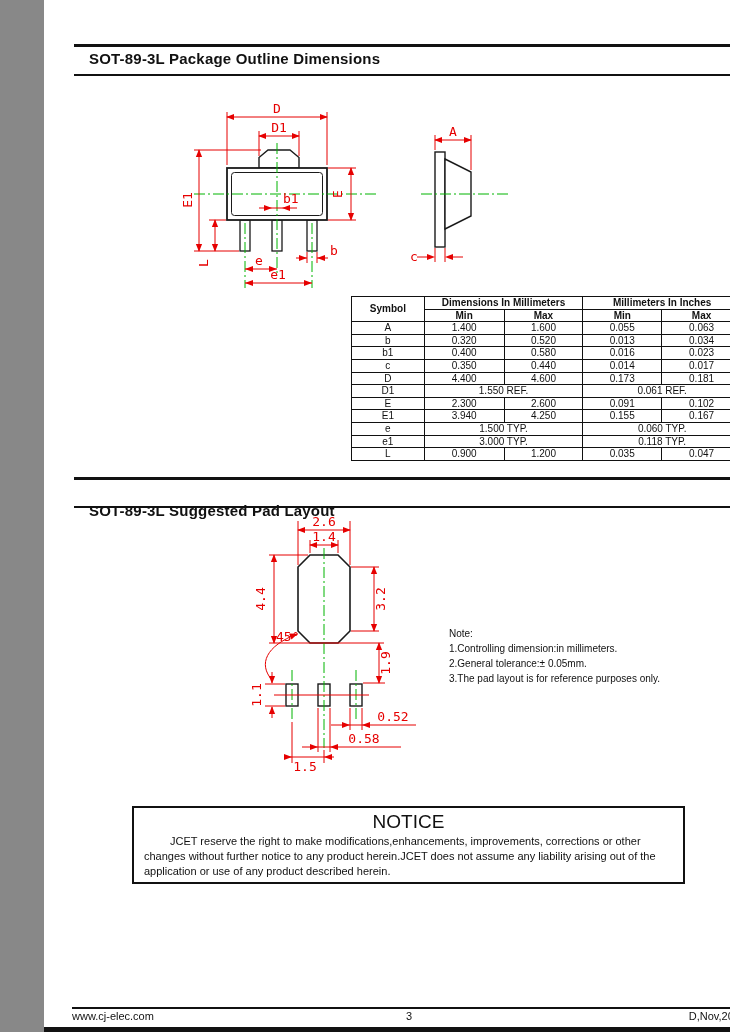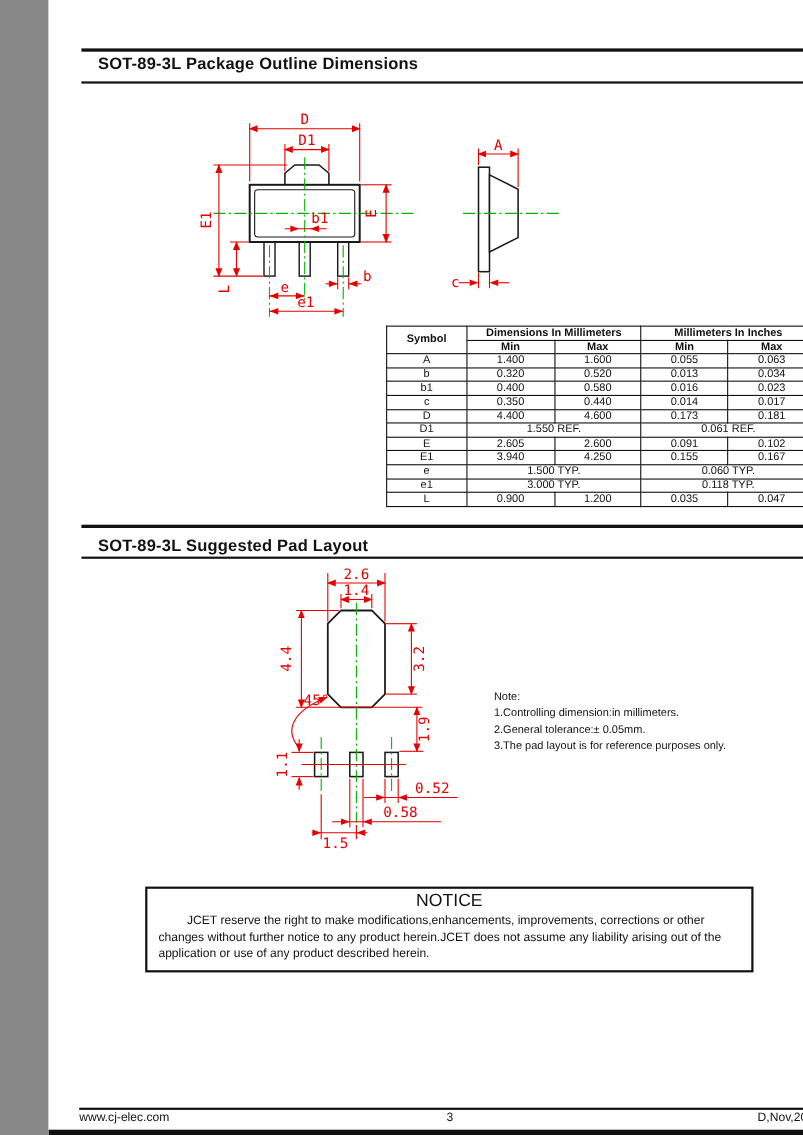--- a/index.html
+++ b/index.html
@@ -21,21 +21,21 @@
   #dimtable th,#dimtable td{border:1px solid #111;text-align:center;padding:0;height:11.6px;
             line-height:11.6px;}
   #dimtable th{font-weight:bold;}
   #dimtable .c0{width:71px;} #dimtable .c1{width:78px;} #dimtable .c2{width:77px;}
   #dimtable .c3{width:77px;} #dimtable .c4{width:78px;}
   
   #note{position:absolute;left:405px;top:626px;font-size:10px;line-height:15px;}
   
   #notice{position:absolute;left:88px;top:806px;width:553px;height:78px;
           border:2px solid #111;box-sizing:border-box;}
-  #notice .ntitle{text-align:center;font-size:16px;margin-top:3px;}
+  #notice .ntitle{text-align:center;font-size:19px;margin-top:3px;}
   #notice .nbody{font-size:11px;line-height:15px;margin:1px 8px 0 10px;text-indent:26px;}
   
   #footer-line{position:absolute;left:28px;top:1007px;width:674px;height:2px;background:#111;}
   #footer{position:absolute;left:28px;top:1010px;width:674px;font-size:11px;height:16px;}
   #footer .fl{position:absolute;left:0;text-align:center;} #footer .fc{position:absolute;left:0;width:100%;text-align:center;}
   #footer .fr{position:absolute;right:0;text-align:right;}
   #bottom-bar{position:absolute;left:0;top:1027px;width:730px;height:5px;background:#111;}
 </style>
 </head>
 <body>
@@ -196,21 +196,21 @@
       <td>0.173</td>
       <td>0.181</td>
     </tr>
     <tr>
       <td>D1</td>
       <td colspan="2">1.550 REF.</td>
       <td colspan="2">0.061 REF.</td>
     </tr>
     <tr>
       <td>E</td>
-      <td>2.605</td>
+      <td>2.300</td>
       <td>2.600</td>
       <td>0.091</td>
       <td>0.102</td>
     </tr>
     <tr>
       <td>E1</td>
       <td>3.940</td>
       <td>4.250</td>
       <td>0.155</td>
       <td>0.167</td>
@@ -229,21 +229,21 @@
       <td>L</td>
       <td>0.900</td>
       <td>1.200</td>
       <td>0.035</td>
       <td>0.047</td>
     </tr>
   </tbody>
     </table>
 
   <div class="rule" style="top:477px;height:3px;"></div>
-  <div class="sec-title" style="top:488px;text-align:right;">SOT-89-3L Suggested Pad Layout</div>
+  <div class="sec-title" style="top:502px;text-align:right;">SOT-89-3L Suggested Pad Layout</div>
   <div class="rule" style="top:506px;height:2px;"></div>
 
   <svg style="left:200px;top:508px;" width="200" height="278" viewBox="0 0 200 278">
     <defs>
       <marker id="m2" viewBox="0 0 10 10" refX="9" refY="5" markerWidth="8" markerHeight="8" orient="auto-start-reverse">
           <path d="M0,1L10,5L0,9z" fill="#e60000"></path>
         </marker>
     </defs>
 
     <g>

